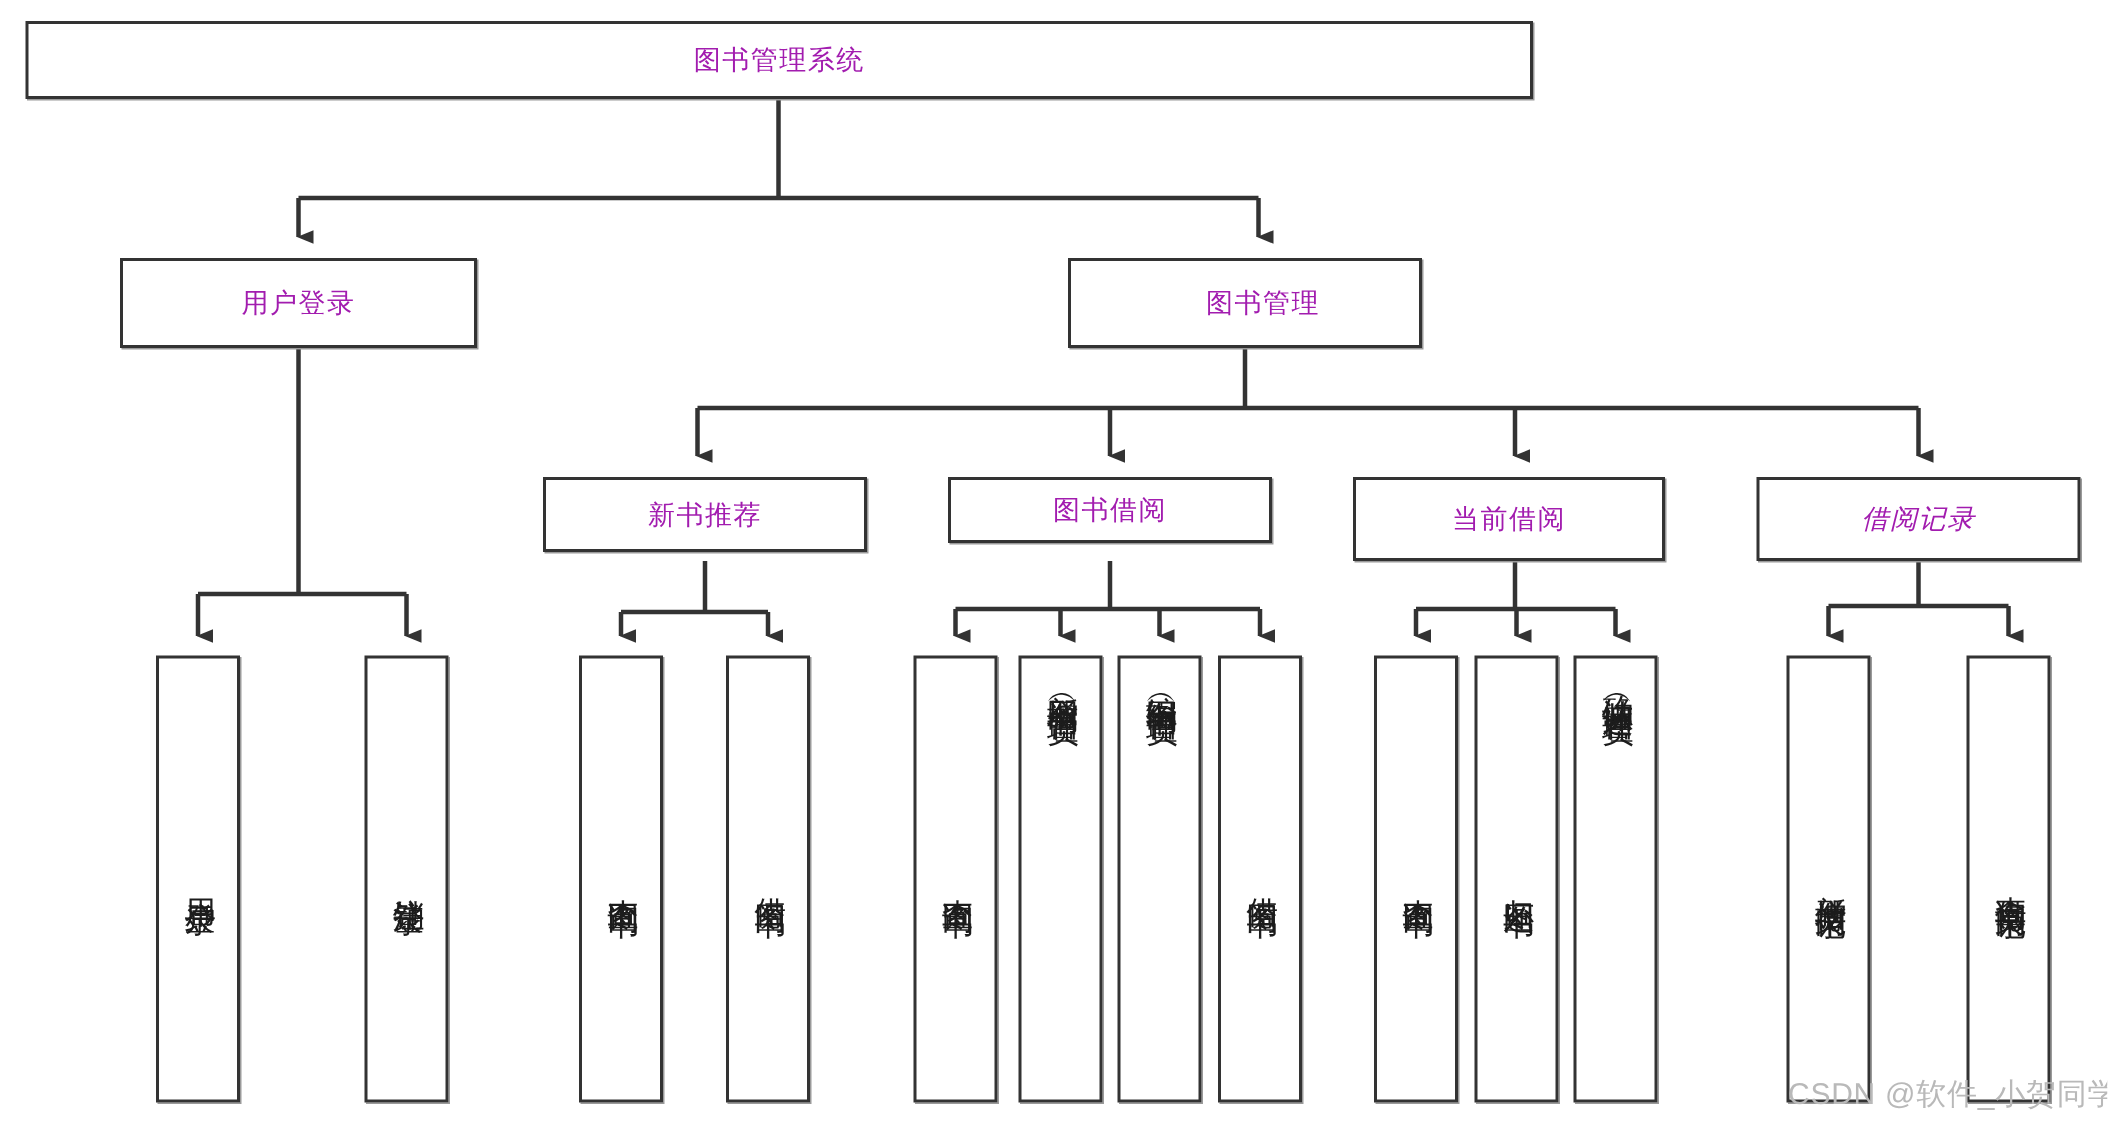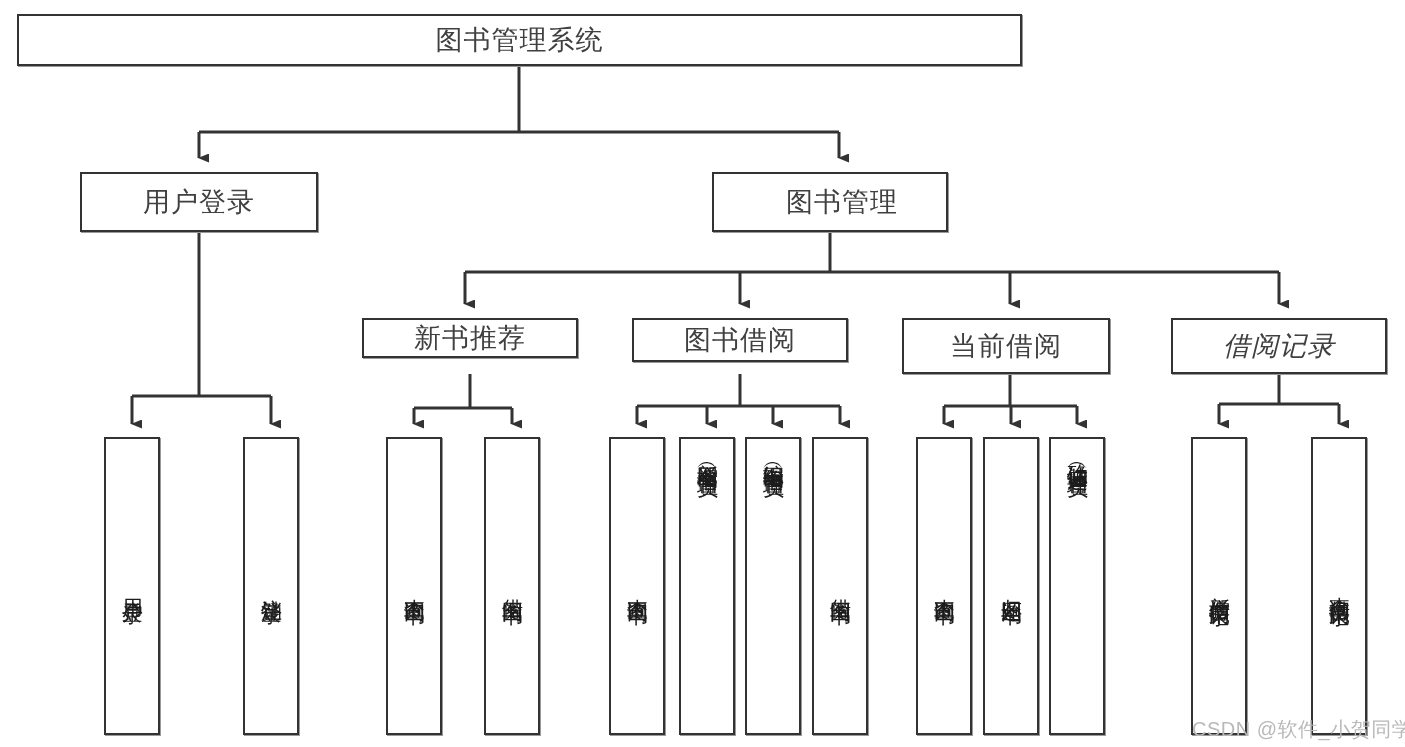--- a/index.html
+++ b/index.html
@@ -31,22 +31,22 @@
     background: #ffffff;
     border: 2px solid #333333;
     box-shadow: 1px 1px 0 0 #9a9a9a;
   }
   .node.horiz {
     display: flex;
     align-items: center;
     justify-content: center;
   }
   .node.horiz .label {
-    font-size: 27px;
-    color: #404040;
+    font-size: 18px;
+    color: #a21caf;
     letter-spacing: 1px;
     white-space: nowrap;
   }
   .node.vert {
     display: flex;
     align-items: flex-start;
     justify-content: center;
     padding-top: 8px;
   }
   .node.vert.centered {
@@ -129,21 +129,21 @@
     <span class="label">图书管理系统</span>
   </div>
 
   <div class="node horiz" style="left:80px; top:172px; width:238px; height:60px;">
     <span class="label">用户登录</span>
   </div>
   <div class="node horiz" style="left:712px; top:172px; width:236px; height:60px;padding-left:24px;">
     <span class="label">图书管理</span>
   </div>
 
-  <div class="node horiz" style="left:362px; top:318px; width:216px; height:40px;">
+  <div class="node horiz" style="left:362px; top:318px; width:216px; height:50px;">
     <span class="label">新书推荐</span>
   </div>
   <div class="node horiz" style="left:632px; top:318px; width:216px; height:44px;">
     <span class="label">图书借阅</span>
   </div>
   <div class="node horiz" style="left:902px; top:318px; width:208px; height:56px;">
     <span class="label">当前借阅</span>
   </div>
   <div class="node horiz" style="left:1171px; top:318px; width:216px; height:56px;font-style:italic;">
     <span class="label">借阅记录</span>

